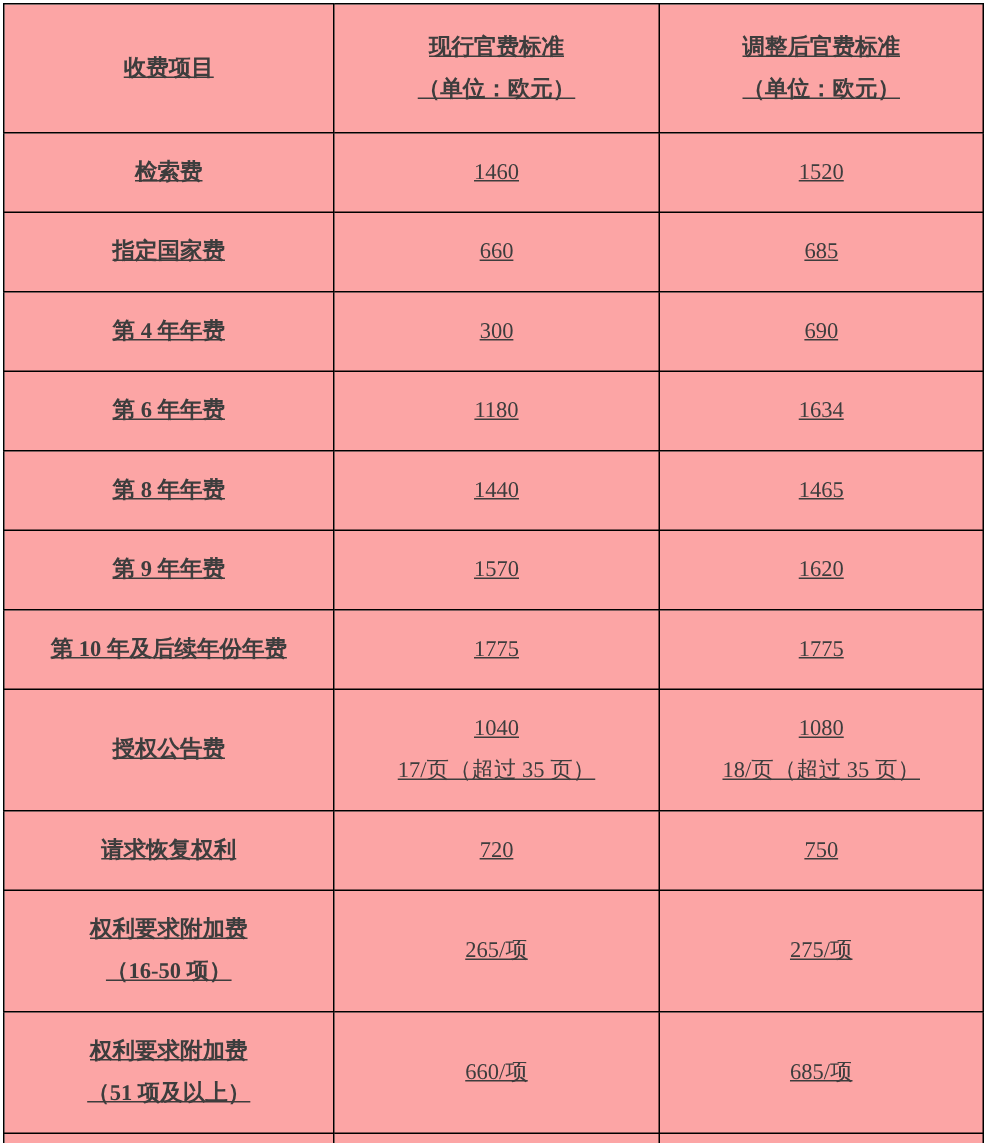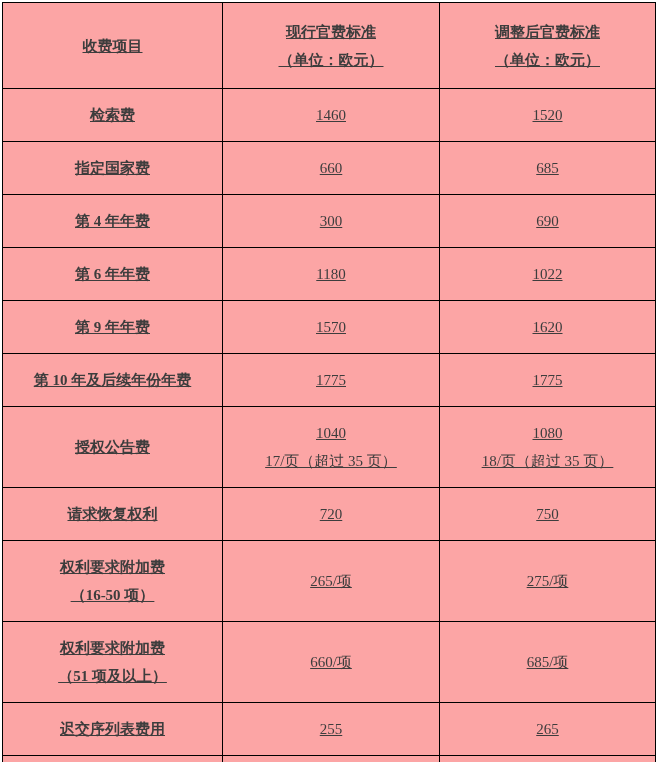--- a/index.html
+++ b/index.html
@@ -101,21 +101,32 @@
           </td>
         </tr>
         <tr class="lines-1">
           <td class="item-cell">
             <div class="cell-line">第 6 年年费</div>
           </td>
           <td class="value-cell">
             <div class="cell-line">1180</div>
           </td>
           <td class="value-cell">
-            <div class="cell-line">1022</div>
+            <div class="cell-line">1634</div>
+          </td>
+        </tr>
+        <tr class="lines-1">
+          <td class="item-cell">
+            <div class="cell-line">第 8 年年费</div>
+          </td>
+          <td class="value-cell">
+            <div class="cell-line">1440</div>
+          </td>
+          <td class="value-cell">
+            <div class="cell-line">1465</div>
           </td>
         </tr>
         <tr class="lines-1">
           <td class="item-cell">
             <div class="cell-line">第 9 年年费</div>
           </td>
           <td class="value-cell">
             <div class="cell-line">1570</div>
           </td>
           <td class="value-cell">

